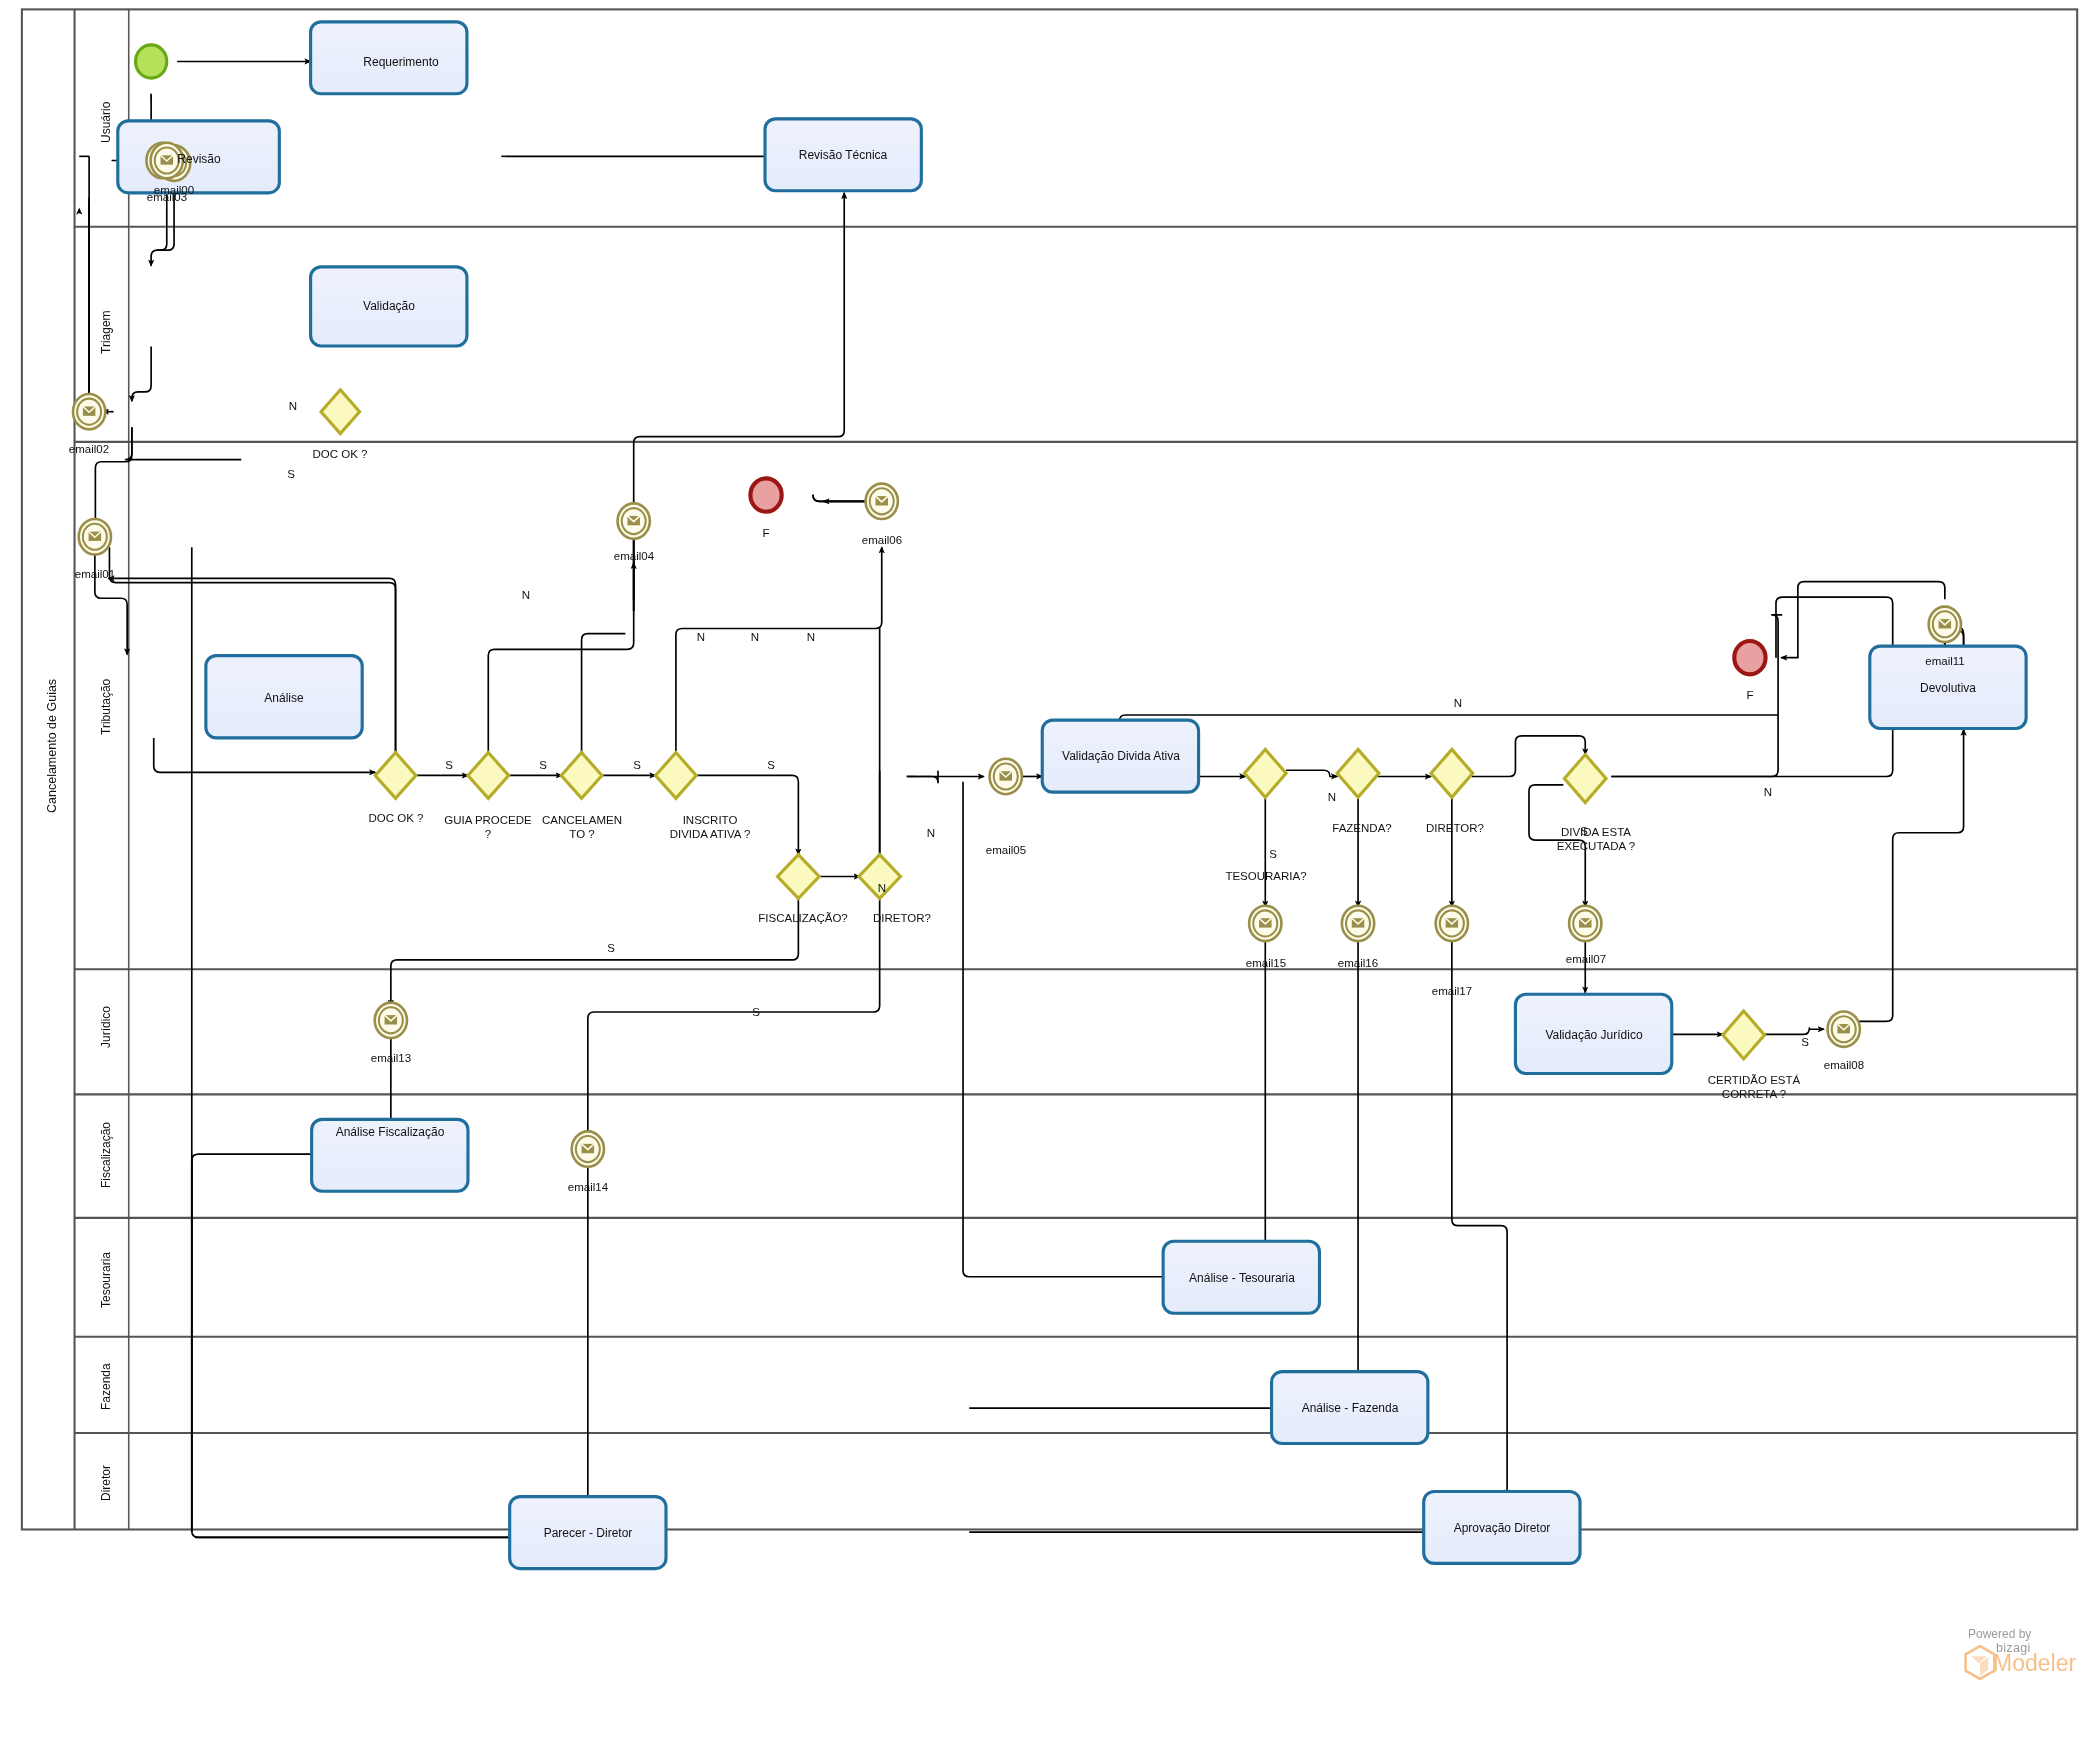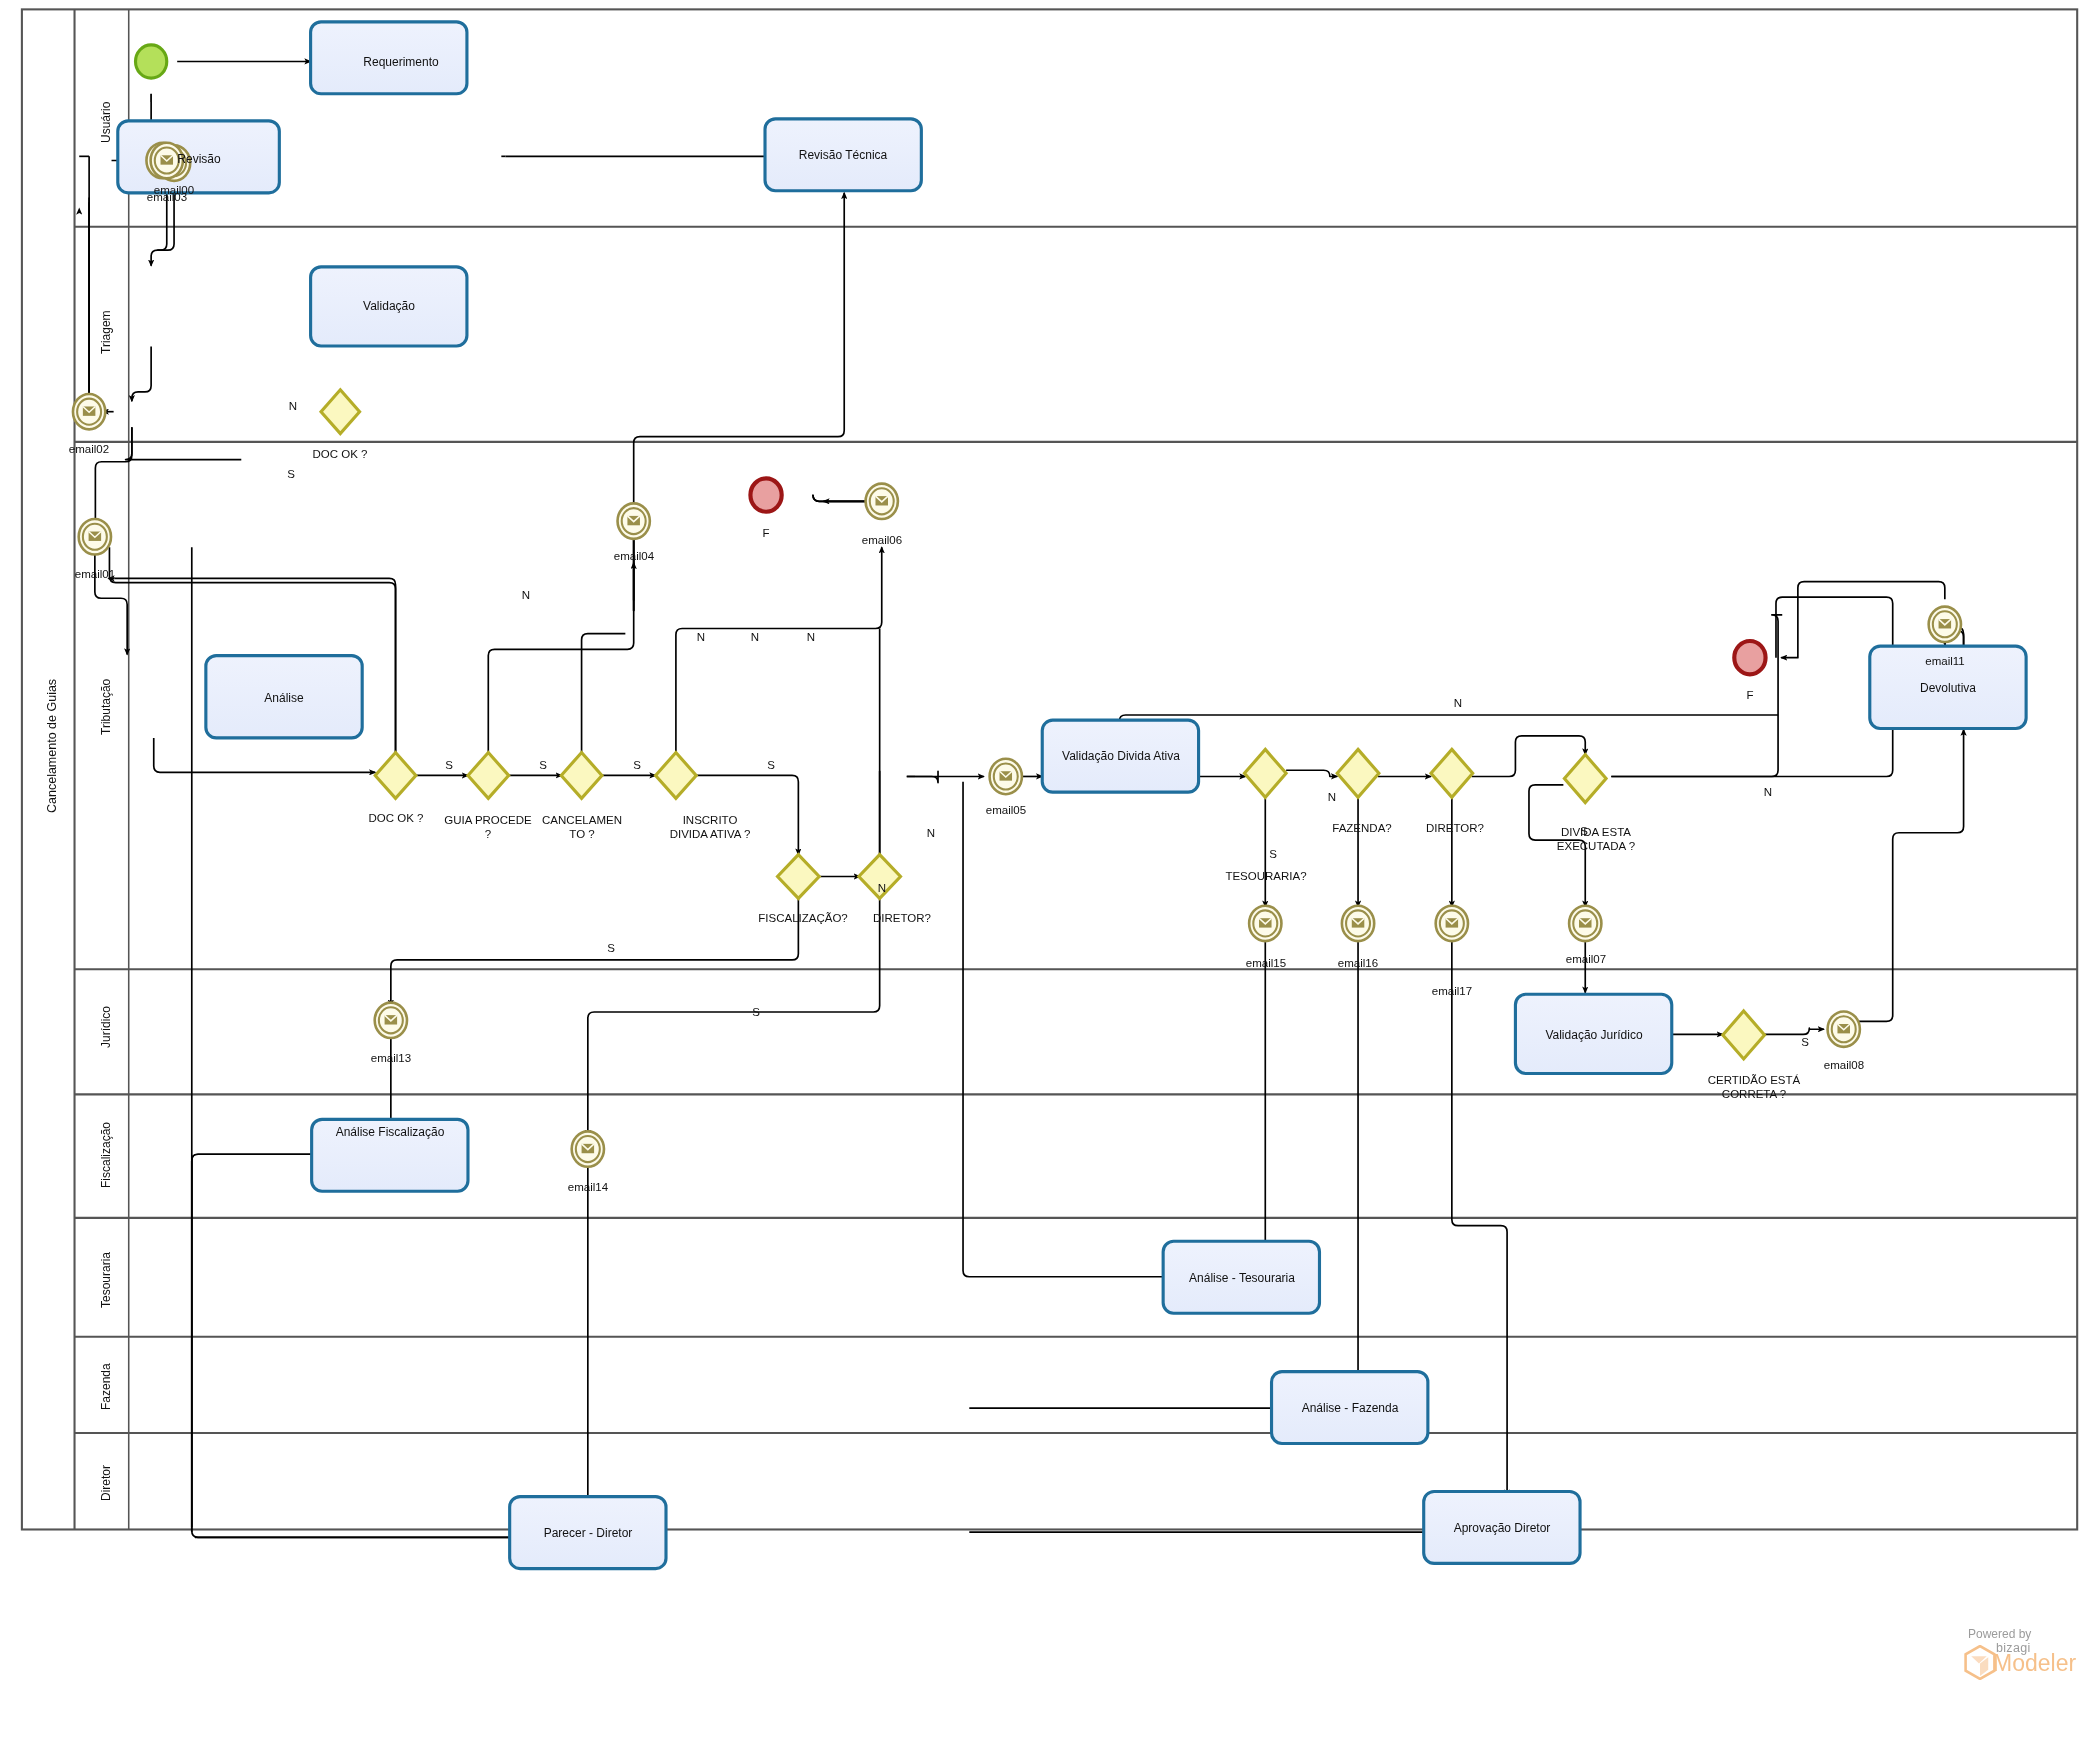--- a/index.html
+++ b/index.html
@@ -389,21 +389,21 @@
   <div class="txt task-label ctr" style="left:1502px;top:1528px;">Aprovação Diretor</div>
 
   <div class="txt ev-label ctr" style="left:151px;top:98px;">I</div>
   <div class="txt ev-label ctr" style="left:766px;top:533px;">F</div>
   <div class="txt ev-label ctr" style="left:1750px;top:695px;">F</div>
   <div class="txt ev-label ctr" style="left:174px;top:190px;">email00</div>
   <div class="txt ev-label ctr" style="left:95px;top:574px;">email01</div>
   <div class="txt ev-label ctr" style="left:89px;top:449px;">email02</div>
   <div class="txt ev-label ctr" style="left:167px;top:197px;">email03</div>
   <div class="txt ev-label ctr" style="left:634px;top:556px;">email04</div>
-  <div class="txt ev-label ctr" style="left:1006px;top:810px;">email05</div>
+  <div class="txt ev-label ctr" style="left:1006px;top:850px;">email05</div>
   <div class="txt ev-label ctr" style="left:882px;top:540px;">email06</div>
   <div class="txt ev-label ctr" style="left:1586px;top:959px;">email07</div>
   <div class="txt ev-label ctr" style="left:1844px;top:1065px;">email08</div>
   <div class="txt ev-label ctr" style="left:1945px;top:661px;">email11</div>
   <div class="txt ev-label ctr" style="left:391px;top:1058px;">email13</div>
   <div class="txt ev-label ctr" style="left:588px;top:1187px;">email14</div>
   <div class="txt ev-label ctr" style="left:1266px;top:963px;">email15</div>
   <div class="txt ev-label ctr" style="left:1358px;top:963px;">email16</div>
   <div class="txt ev-label ctr" style="left:1452px;top:991px;">email17</div>
 

